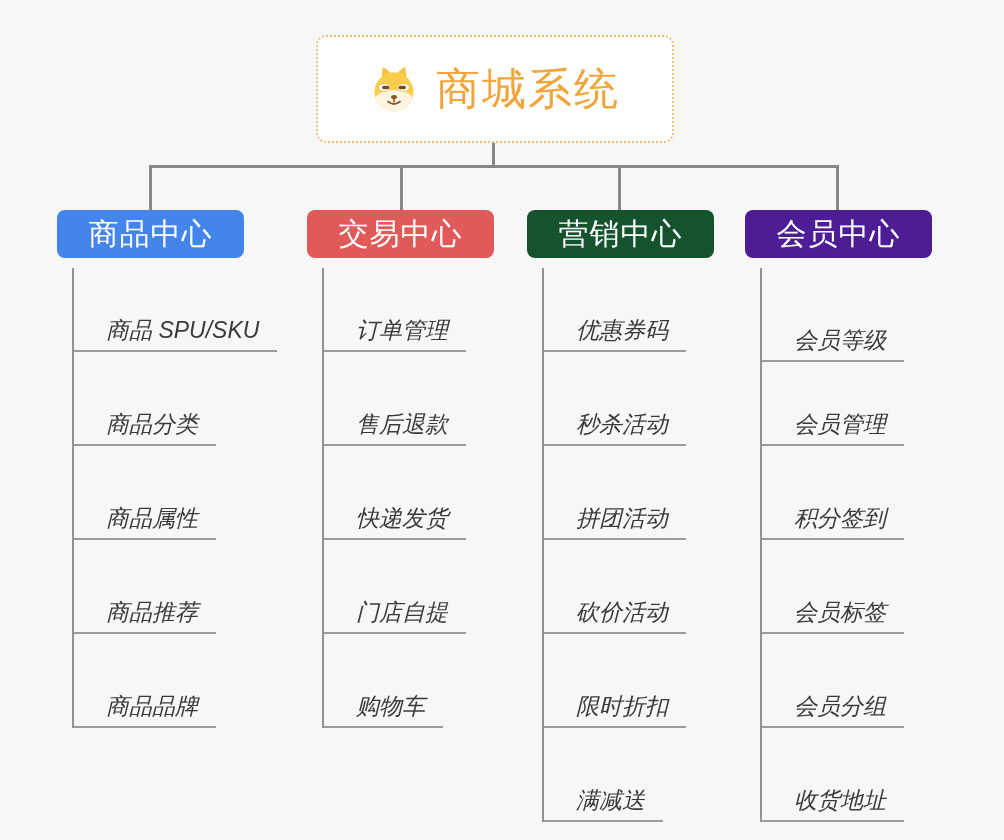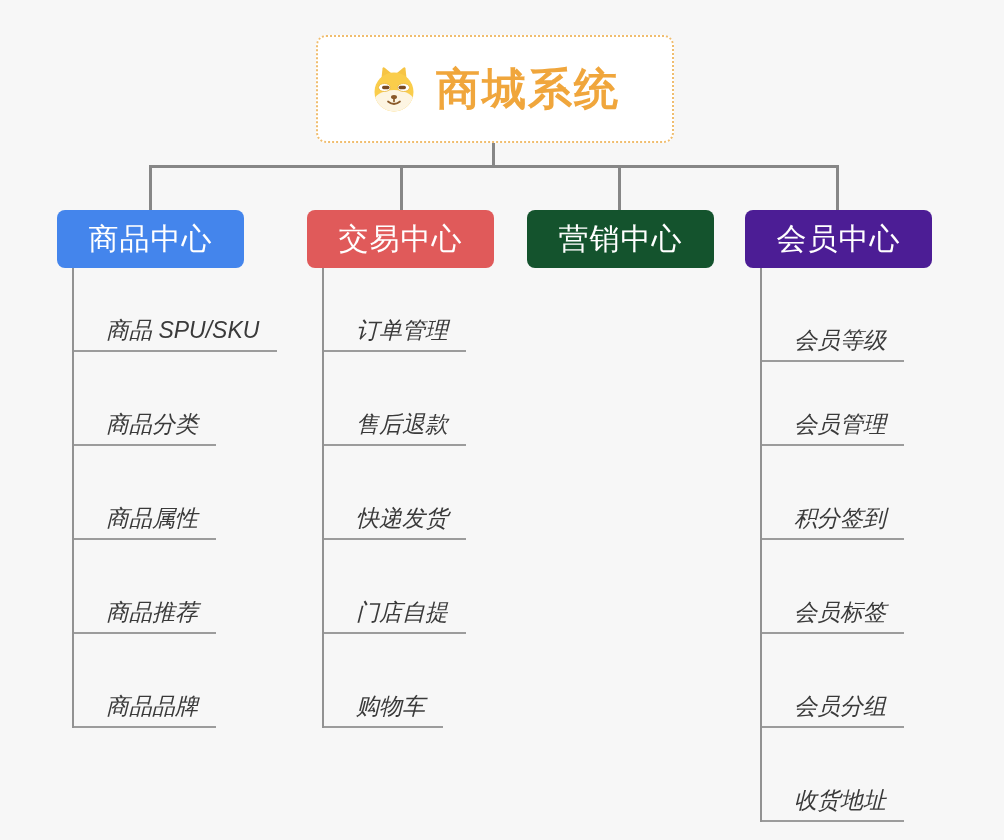--- a/index.html
+++ b/index.html
@@ -9,35 +9,34 @@
     font-family:"Liberation Sans","DejaVu Sans",sans-serif;
   }
   .canvas{position:absolute;inset:0;}
 
   
   .root-node{
     position:absolute;left:316px;top:35px;width:358px;height:108px;
     background:#ffffff;border:2px dotted #f0bd6e;border-radius:10px;
     display:flex;align-items:center;justify-content:center;gap:18px;
     box-sizing:border-box;
-    font-weight:bold;
   }
   .root-title{font-size:44px;color:#f0a63c;letter-spacing:2px;white-space:nowrap;}
   .root-icon{width:48px;height:48px;flex:0 0 auto;}
 
   
   .line{position:absolute;background:#878787;}
   .root-stem{left:492px;top:143px;width:3px;height:24px;}
   .bus{left:149px;top:165px;width:690px;height:3px;}
   .drop{top:166px;width:3px;height:44px;}
   .drop-1{left:149px;} .drop-2{left:400px;} .drop-3{left:618px;} .drop-4{left:836px;}
 
   
   .branch-node{
-    position:absolute;top:210px;width:187px;height:58px;border-radius:8px;
+    position:absolute;top:210px;width:187px;height:48px;border-radius:8px;
     display:flex;align-items:center;justify-content:center;
     color:#ffffff;font-size:30px;letter-spacing:1px;white-space:nowrap;
   }
   .branch-1{left:57px;} .branch-2{left:307px;} .branch-3{left:527px;} .branch-4{left:745px;}
 
   
   .children{
     position:absolute;top:268px;
     border-left:2px solid #929292;
   }
@@ -127,20 +126,40 @@
         <div class="child">快递发货</div>
       </div>
     <div class="child-row">
         <div class="child">门店自提</div>
       </div>
     <div class="child-row">
         <div class="child">购物车</div>
       </div>
   </div>
 
+  <div class="children children-3">
+    <div class="child-row first">
+        <div class="child">优惠券码</div>
+      </div>
+    <div class="child-row">
+        <div class="child">秒杀活动</div>
+      </div>
+    <div class="child-row">
+        <div class="child">拼团活动</div>
+      </div>
+    <div class="child-row">
+        <div class="child">砍价活动</div>
+      </div>
+    <div class="child-row">
+        <div class="child">限时折扣</div>
+      </div>
+    <div class="child-row">
+        <div class="child">满减送</div>
+      </div>
+  </div>
 
   <div class="children children-4">
     <div class="child-row">
         <div class="child">会员等级</div>
       </div>
     <div class="child-row first">
         <div class="child">会员管理</div>
       </div>
     <div class="child-row">
         <div class="child">积分签到</div>

